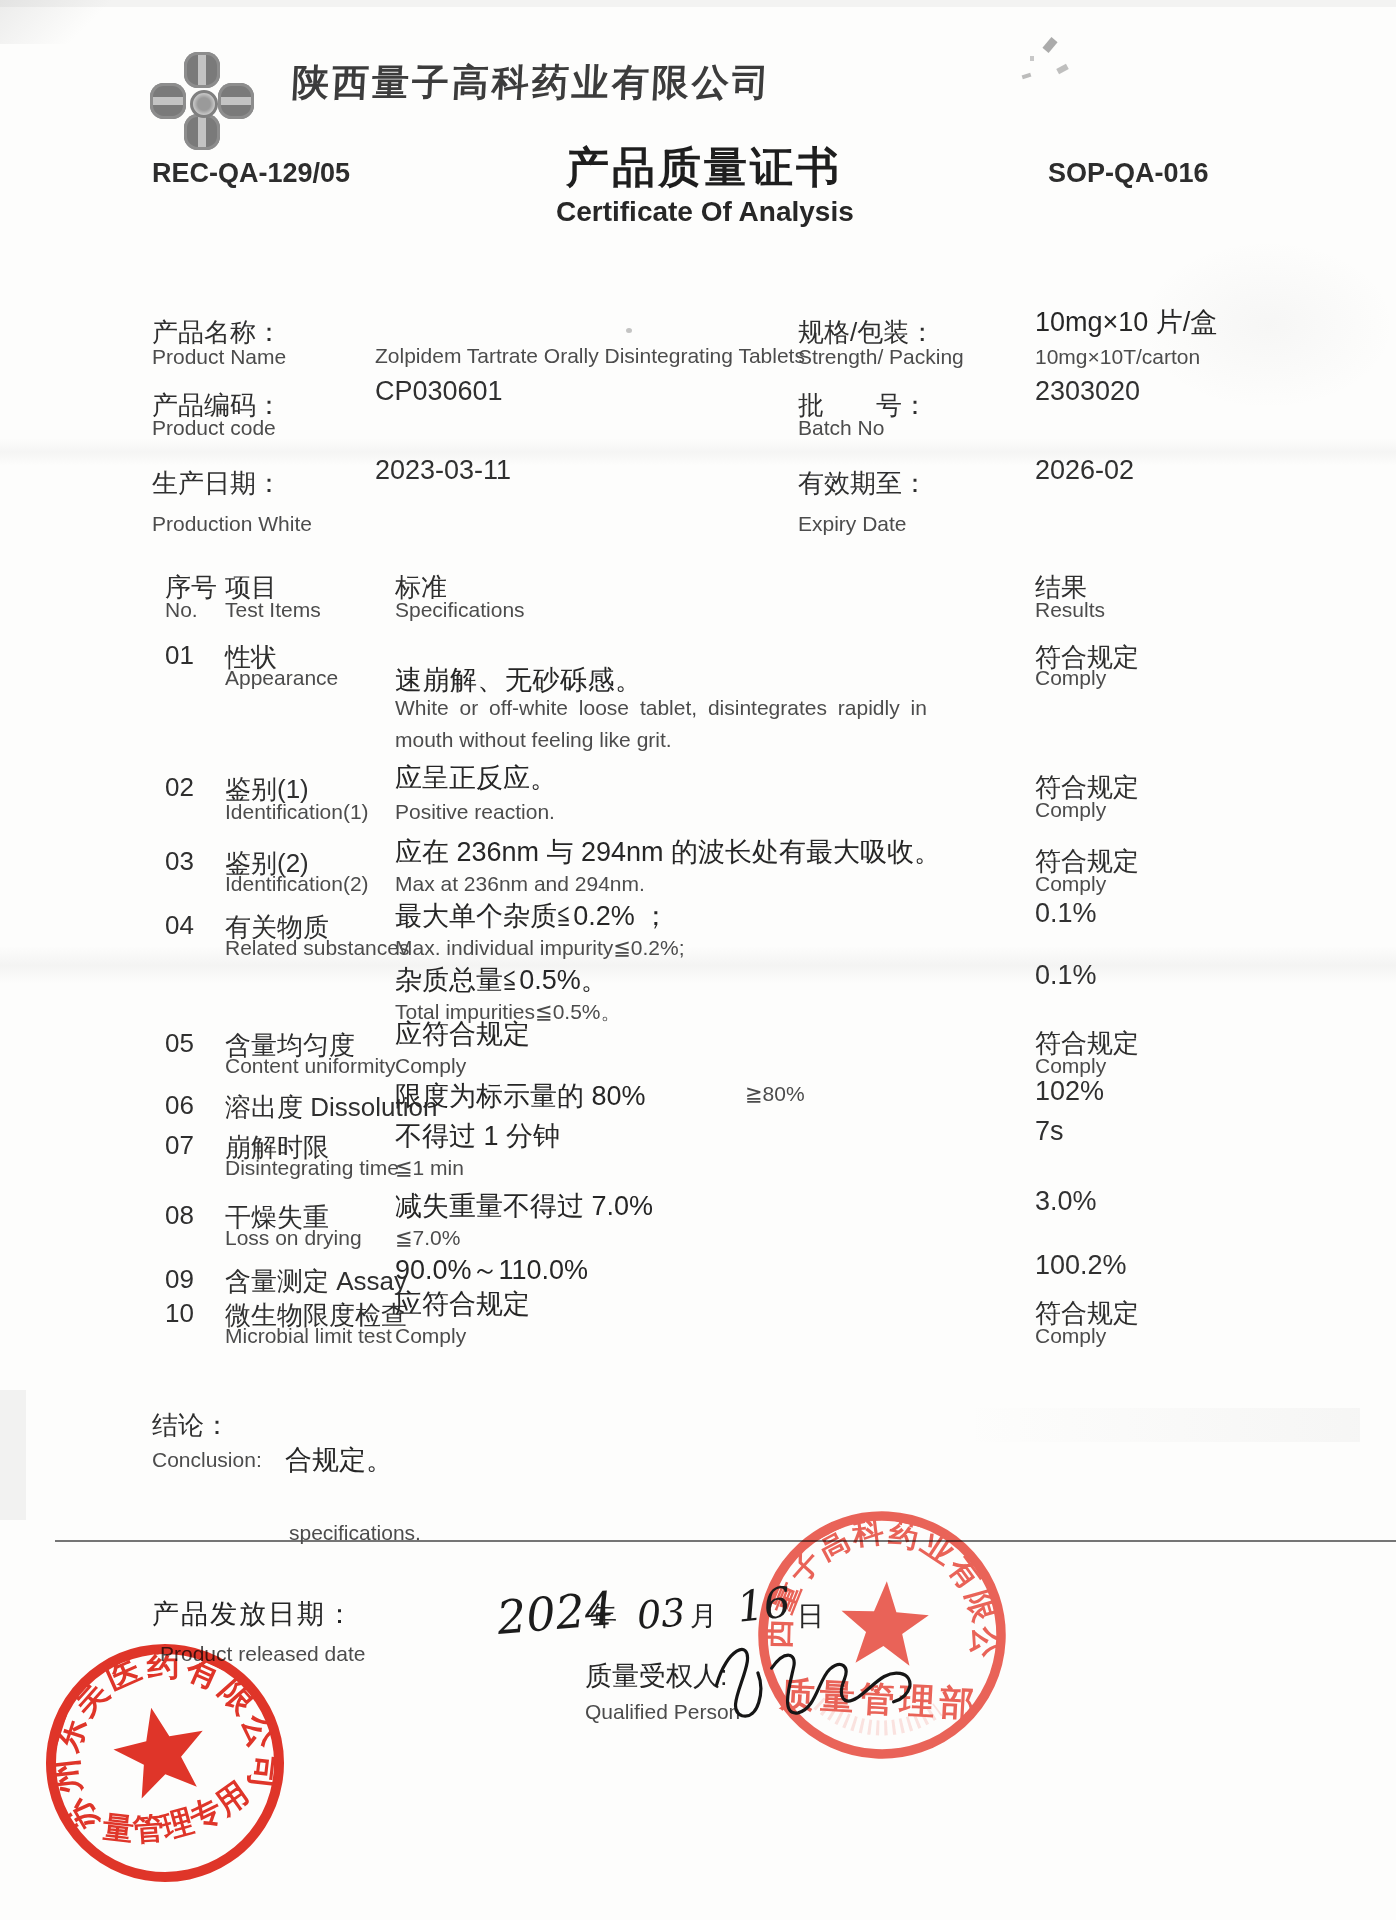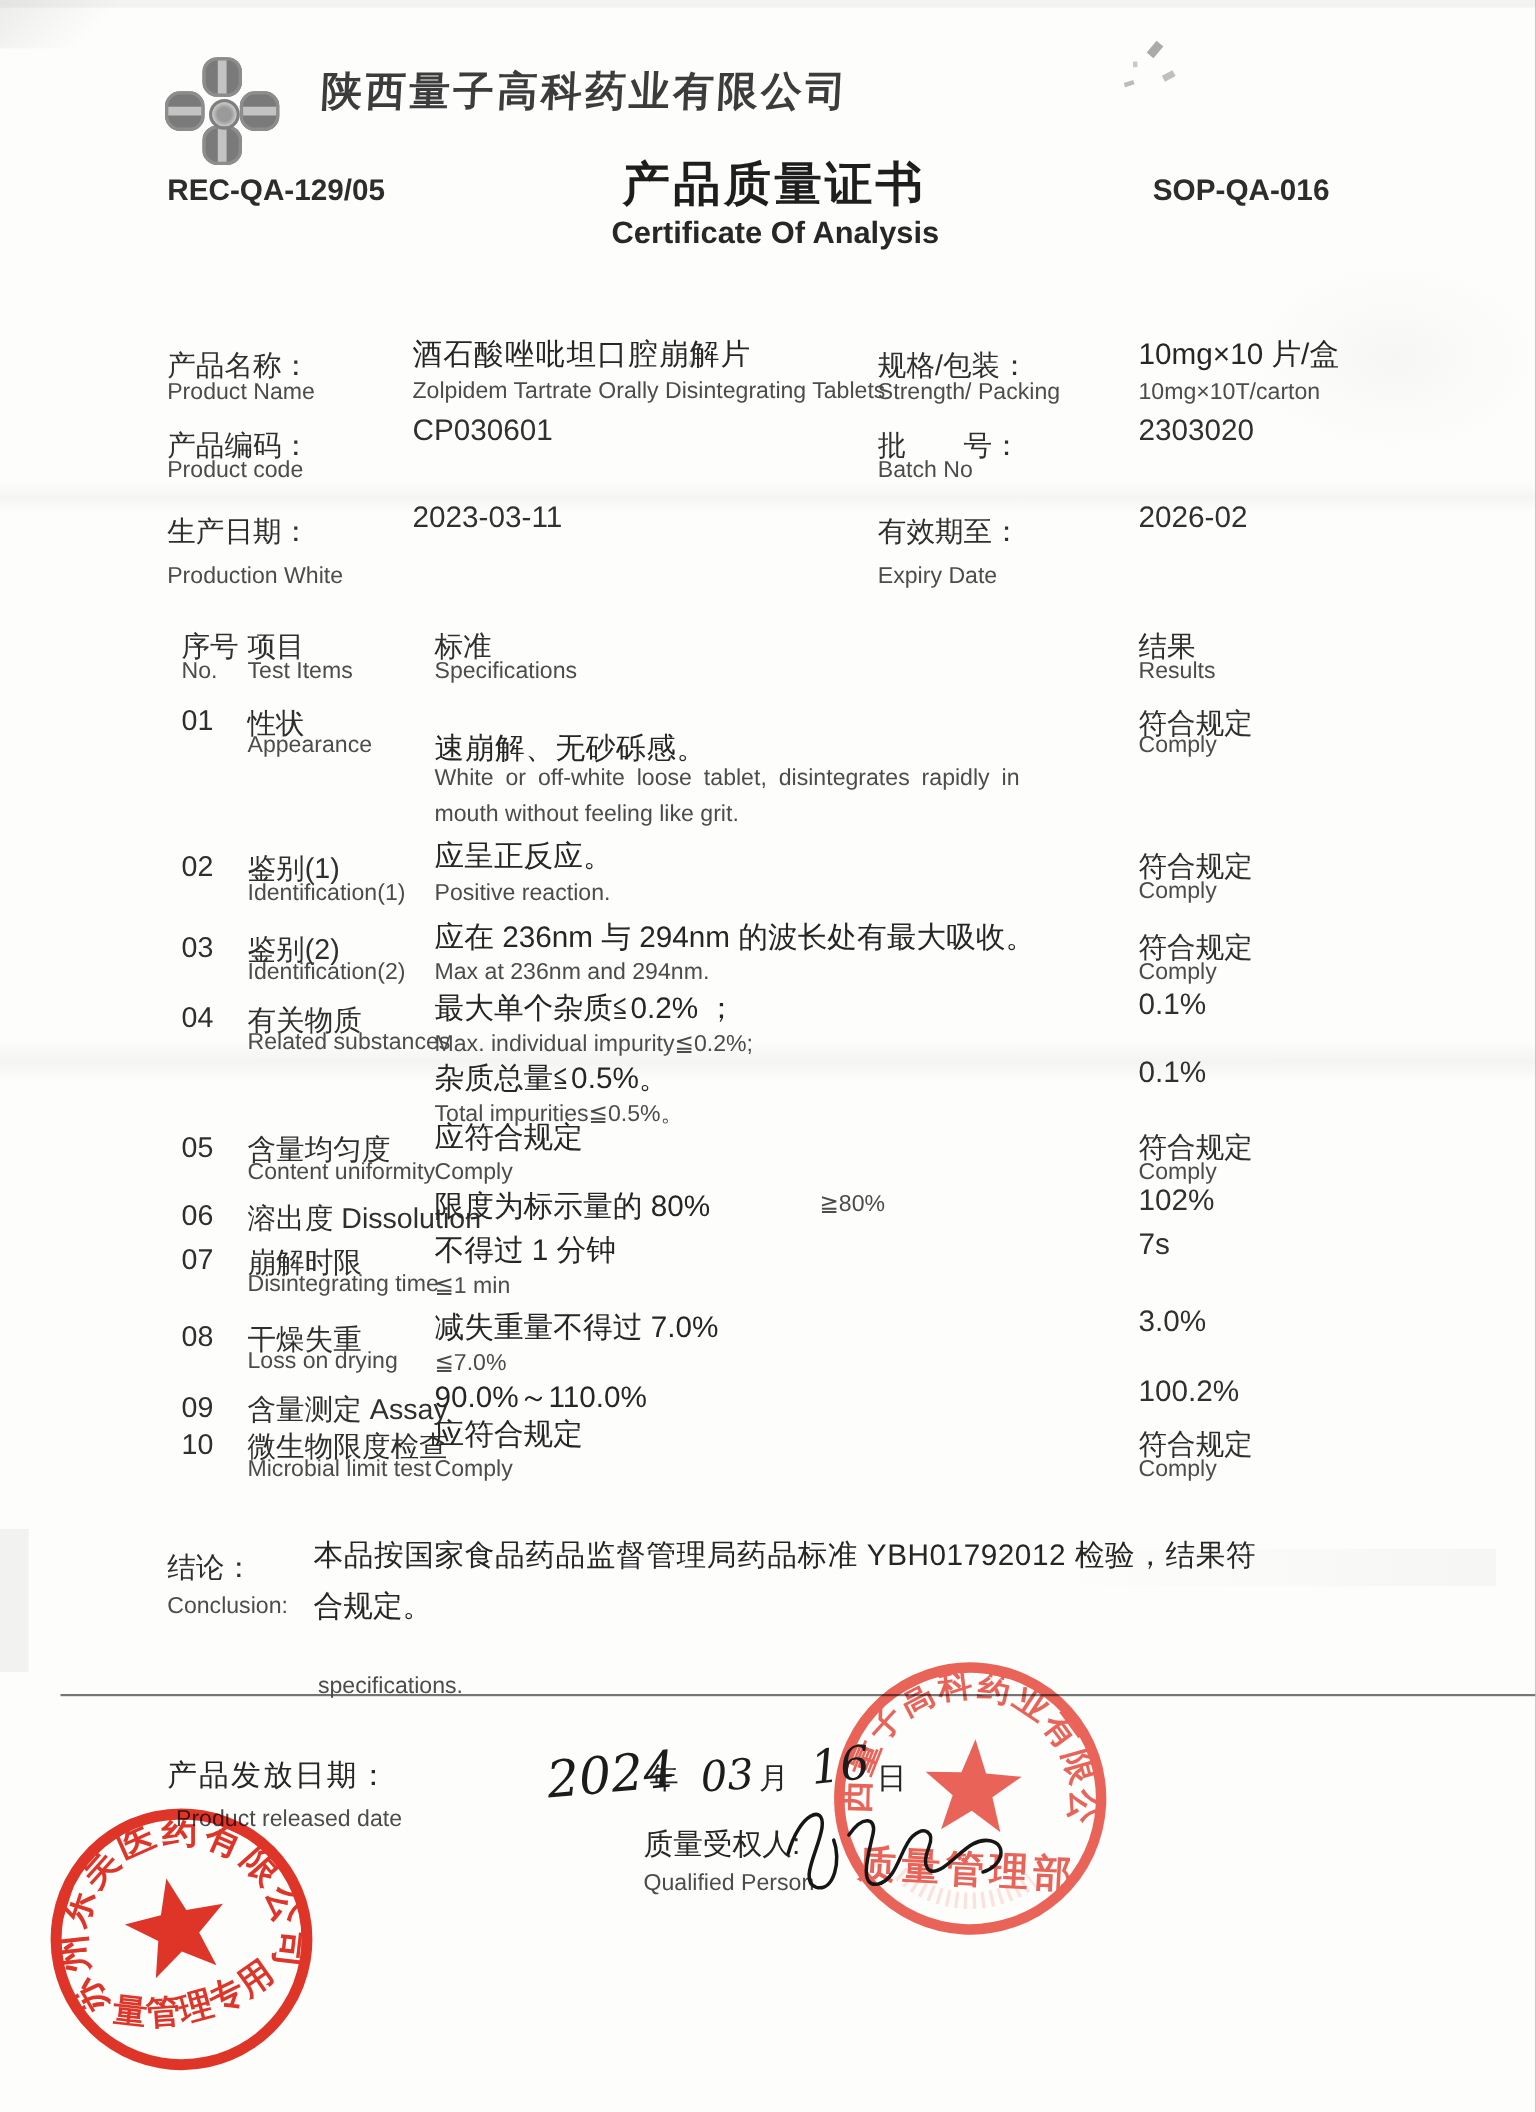--- a/index.html
+++ b/index.html
@@ -88,21 +88,20 @@
     <div class="logo-center"></div>
   </div>
   <span class="t company-zh" style="left:292px;top:58px;">陕西量子高科药业有限公司</span>
 
   <span class="t doc-code" style="left:152px;top:158px;">REC-QA-129/05</span>
   <span class="t title-zh" style="left:566px;top:139px;">产品质量证书</span>
   <span class="t doc-code" style="left:1048px;top:158px;">SOP-QA-016</span>
   <span class="t title-en" style="left:556px;top:196px;">Certificate Of Analysis</span>
 
   <span class="t zh" style="left:152px;top:305px;">产品名称：</span>
-  <span class="t zh-b" style="left:375px;top:304px;letter-spacing:1px;">酒石酸唑吡坦口腔崩解片</span>
   <span class="t zh" style="left:798px;top:305px;">规格/包装：</span>
   <span class="t zh-b" style="left:1035px;top:304px;">10mg×10 片/盒</span>
 
   <span class="t en" style="left:152px;top:345px;">Product Name</span>
   <span class="t en" style="left:375px;top:344px;">Zolpidem Tartrate Orally Disintegrating Tablets</span>
   <span class="t en" style="left:798px;top:345px;">Strength/ Packing</span>
   <span class="t en" style="left:1035px;top:345px;">10mg×10T/carton</span>
 
   <span class="t zh" style="left:152px;top:378px;">产品编码：</span>
   <span class="t val" style="left:375px;top:376px;">CP030601</span>
@@ -199,21 +198,20 @@
 
   <span class="t zh" style="left:165px;top:1288px;">10</span>
   <span class="t zh" style="left:225px;top:1288px;">微生物限度检查</span>
   <span class="t zh-b" style="left:395px;top:1286px;">应符合规定</span>
   <span class="t en" style="left:225px;top:1324px;">Microbial limit test</span>
   <span class="t en" style="left:395px;top:1324px;">Comply</span>
   <span class="t zh" style="left:1035px;top:1286px;">符合规定</span>
   <span class="t en" style="left:1035px;top:1324px;">Comply</span>
 
   <span class="t zh" style="left:152px;top:1398px;">结论：</span>
-  <span class="t zh-b" style="left:285px;top:1396px;letter-spacing:.5px;">本品按国家食品药品监督管理局药品标准 YBH01792012 检验，结果符</span>
   <span class="t zh-b" style="left:285px;top:1442px;">合规定。</span>
   <span class="t en" style="left:152px;top:1448px;">Conclusion:</span>
   <span class="t en" style="left:289px;top:1521px;">specifications.</span>
 
   <div class="rule"></div>
 
   <span class="t zh-b" style="left:152px;top:1596px;letter-spacing:2px;">产品发放日期：</span>
   <span class="t en" style="left:160px;top:1642px;">Product released date</span>
 
   <span class="hand" style="left:497px;top:1586px;font-size:46px;transform:rotate(-5deg);">2024</span>

